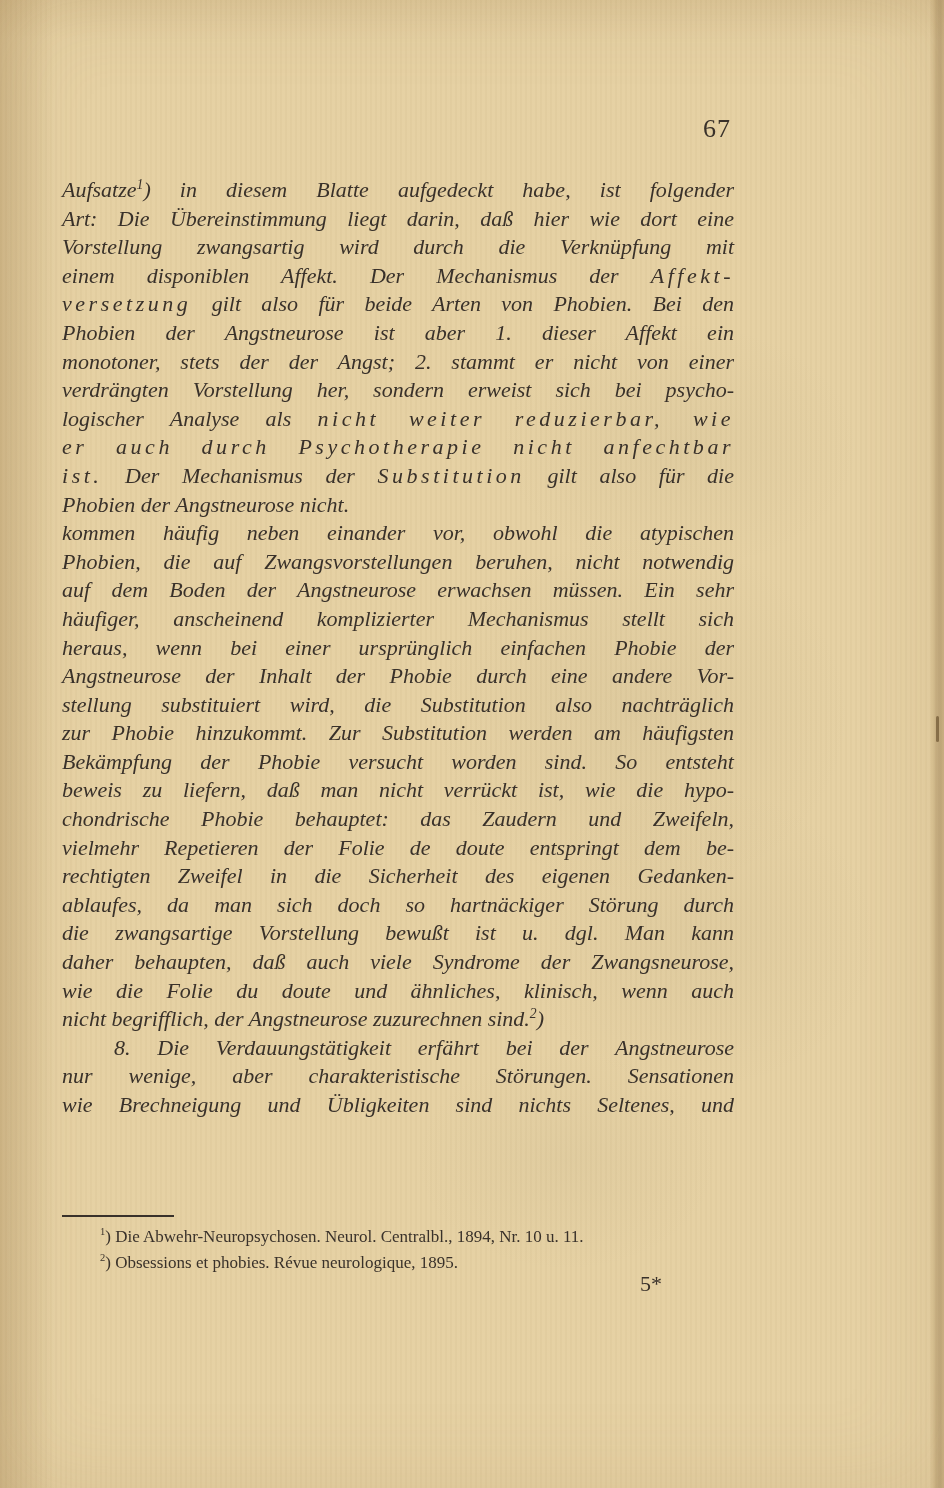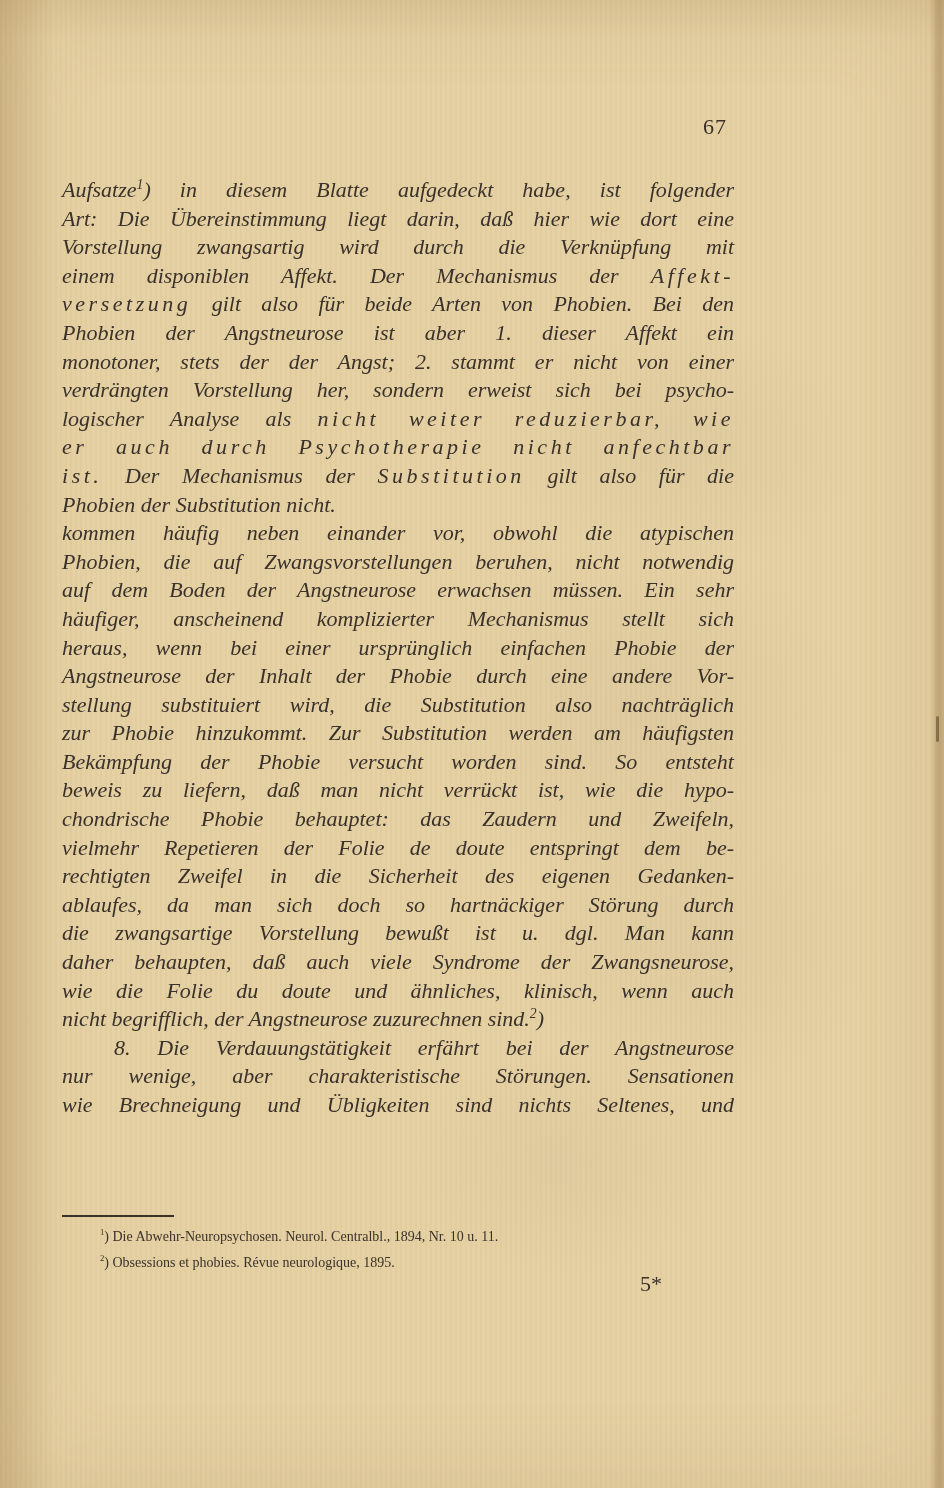--- a/index.html
+++ b/index.html
@@ -28,21 +28,21 @@
       
       repeating-linear-gradient(90deg, rgba(90,70,40,0.022) 0px, rgba(90,70,40,0.022) 2px, rgba(255,250,235,0.025) 2px, rgba(255,250,235,0.025) 5px);
     box-shadow: inset 0 0 90px rgba(150,115,60,0.16);
     font-family: "Liberation Serif", "DejaVu Serif", serif;
     color: var(--ink, #39312a);
   }
   .page-number {
     position: absolute;
     left: 703px;
     top: 114px;
-    font-size: 22px;
+    font-size: 26px;
     letter-spacing: 1px;
   }
   .body-text {
     position: absolute;
     left: 62px;
     top: 176px;
     width: 672px;
     font-size: 22px;
     line-height: 28.6px;
   }
@@ -71,21 +71,21 @@
     left: 62px;
     top: 1215px;
     width: 112px;
     border-top: 2px solid var(--ink, #39312a);
   }
   .footnotes {
     position: absolute;
     left: 62px;
     top: 1224px;
     width: 672px;
-    font-size: 14px;
+    font-size: 17px;
     line-height: 26px;
   }
   .footnote {
     padding-left: 38px;
   }
   .signature {
     position: absolute;
     left: 640px;
     top: 1271px;
     font-size: 22px;
@@ -110,21 +110,21 @@
       <div class="line j"><span>Art: Die Übereinstimmung liegt darin, daß hier wie dort eine</span></div>
       <div class="line j"><span>Vorstellung zwangsartig wird durch die Verknüpfung mit</span></div>
       <div class="line j"><span>einem disponiblen Affekt. Der Mechanismus der </span><span class="sp">Affekt-</span></div>
       <div class="line j"><span class="sp">versetzung</span><span> gilt also für beide Arten von Phobien. Bei den</span></div>
       <div class="line j"><span>Phobien der Angstneurose ist aber 1. dieser Affekt ein</span></div>
       <div class="line j"><span>monotoner, stets der der Angst; 2. stammt er nicht von einer</span></div>
       <div class="line j"><span>verdrängten Vorstellung her, sondern erweist sich bei psycho-</span></div>
       <div class="line j"><span>logischer Analyse als </span><span class="sp">nicht weiter reduzierbar, wie</span></div>
       <div class="line j"><span class="sp">er auch durch Psychotherapie nicht anfechtbar</span></div>
       <div class="line j"><span class="sp">ist.</span><span> Der Mechanismus der </span><span class="sp">Substitution</span><span> gilt also für die</span></div>
-      <div class="line"><span>Phobien der Substitution nicht.</span></div>
+      <div class="line"><span>Phobien der Angstneurose nicht.</span></div>
       <div class="line j"><span>kommen häufig neben einander vor, obwohl die atypischen</span></div>
       <div class="line j"><span>Phobien, die auf Zwangsvorstellungen beruhen, nicht notwendig</span></div>
       <div class="line j"><span>auf dem Boden der Angstneurose erwachsen müssen. Ein sehr</span></div>
       <div class="line j"><span>häufiger, anscheinend komplizierter Mechanismus stellt sich</span></div>
       <div class="line j"><span>heraus, wenn bei einer ursprünglich einfachen Phobie der</span></div>
       <div class="line j"><span>Angstneurose der Inhalt der Phobie durch eine andere Vor-</span></div>
       <div class="line j"><span>stellung substituiert wird, die Substitution also nachträglich</span></div>
       <div class="line j"><span>zur Phobie hinzukommt. Zur Substitution werden am häufigsten</span></div>
       <div class="line j"><span>Bekämpfung der Phobie versucht worden sind. So entsteht</span></div>
       <div class="line j"><span>beweis zu liefern, daß man nicht verrückt ist, wie die hypo-</span></div>

